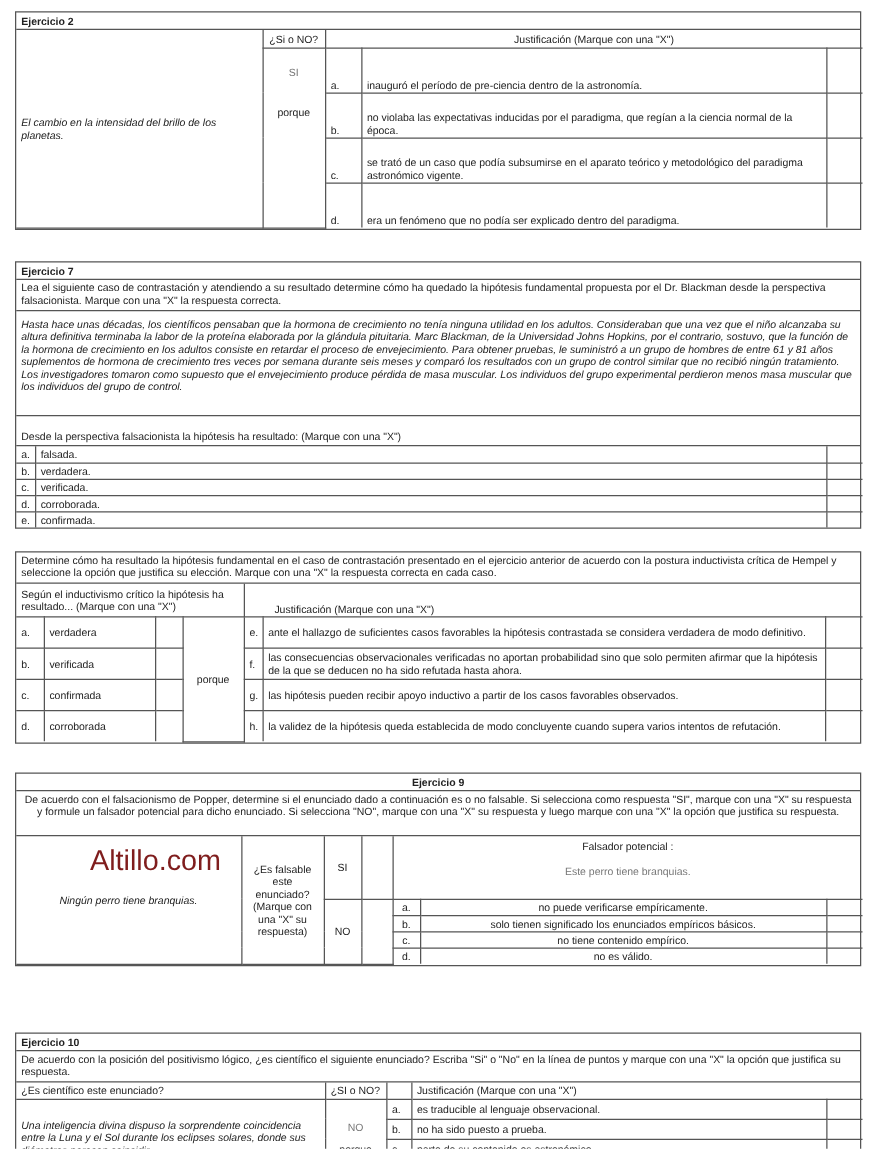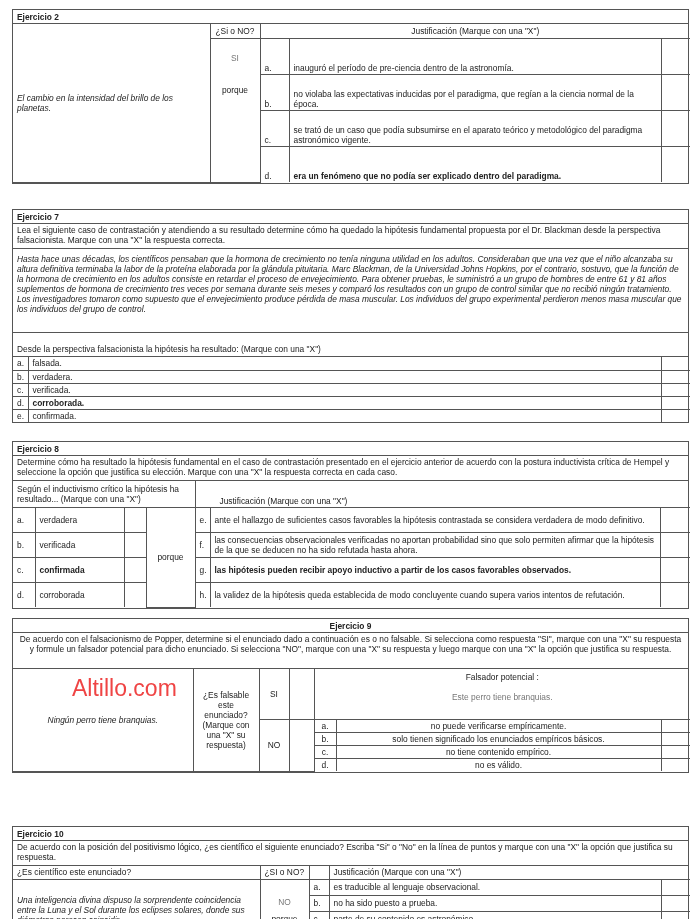--- a/index.html
+++ b/index.html
@@ -3,26 +3,26 @@
 <meta charset="utf-8">
 <style>
   html, body { margin:0; padding:0; background:#ffffff; }
   body { width:700px; height:919px; position:relative; overflow:hidden;
          font-family:"Liberation Sans", sans-serif; font-size:8.4px; color:#222; }
   .sec { position:absolute; left:12px; width:677px; border:1px solid #555; box-sizing:border-box; background:#fff; }
   .row { border-bottom:1px solid #555; box-sizing:border-box; padding:1px 4px; line-height:10px; }
   .row:last-child { border-bottom:none; }
   .title { font-weight:bold; height:14px; padding-top:2px; }
   .it { font-style:italic; }
-  .b { font-weight:bold; }
+  .b { font-weight:normal; }
   table { border-collapse:collapse; width:100%; table-layout:fixed; }
   td { border:1px solid #555; padding:1px 4px; line-height:10px; vertical-align:middle; box-sizing:border-box; }
   .center { text-align:center; }
   .grey { color:#777; }
-  .wm { position:absolute; left:72px; top:675px; font-size:23px; color:#ef4444; font-family:"Liberation Sans", sans-serif; }
+  .wm { position:absolute; left:72px; top:675px; font-size:23px; color:#7f1d1d; font-family:"Liberation Sans", sans-serif; }
   .tl td:first-child { border-left:none; }
   .tl td:last-child { border-right:none; }
   .tl tr:first-child td { border-top:none; }
   .tl tr:last-child td { border-bottom:none; }
   .bot { vertical-align:bottom; }
 </style>
 </head>
 <body>
 
 <div class="sec" style="top:9px;">
@@ -105,21 +105,20 @@
     <tr style="height:13px;">
           <td>e.</td>
           <td>confirmada.</td>
           <td></td>
         </tr>
   </tbody>
     </table>
 </div>
 
 <div class="sec" style="top:441px;">
-  <div class="row title">Ejercicio 8</div>
   <div class="row" style="height:25px;">Determine cómo ha resultado la hipótesis fundamental en el caso de contrastación presentado en el ejercicio anterior de acuerdo con la postura inductivista crítica de Hempel y seleccione la opción que justifica su elección. Marque con una "X" la respuesta correcta en cada caso.</div>
   <table class="tl">
     <colgroup>
         <col style="width:22px">
         <col style="width:89px">
         <col style="width:22px">
         <col style="width:49px">
         <col style="width:15px">
         <col style="width:450px">
         <col style="width:30px">

